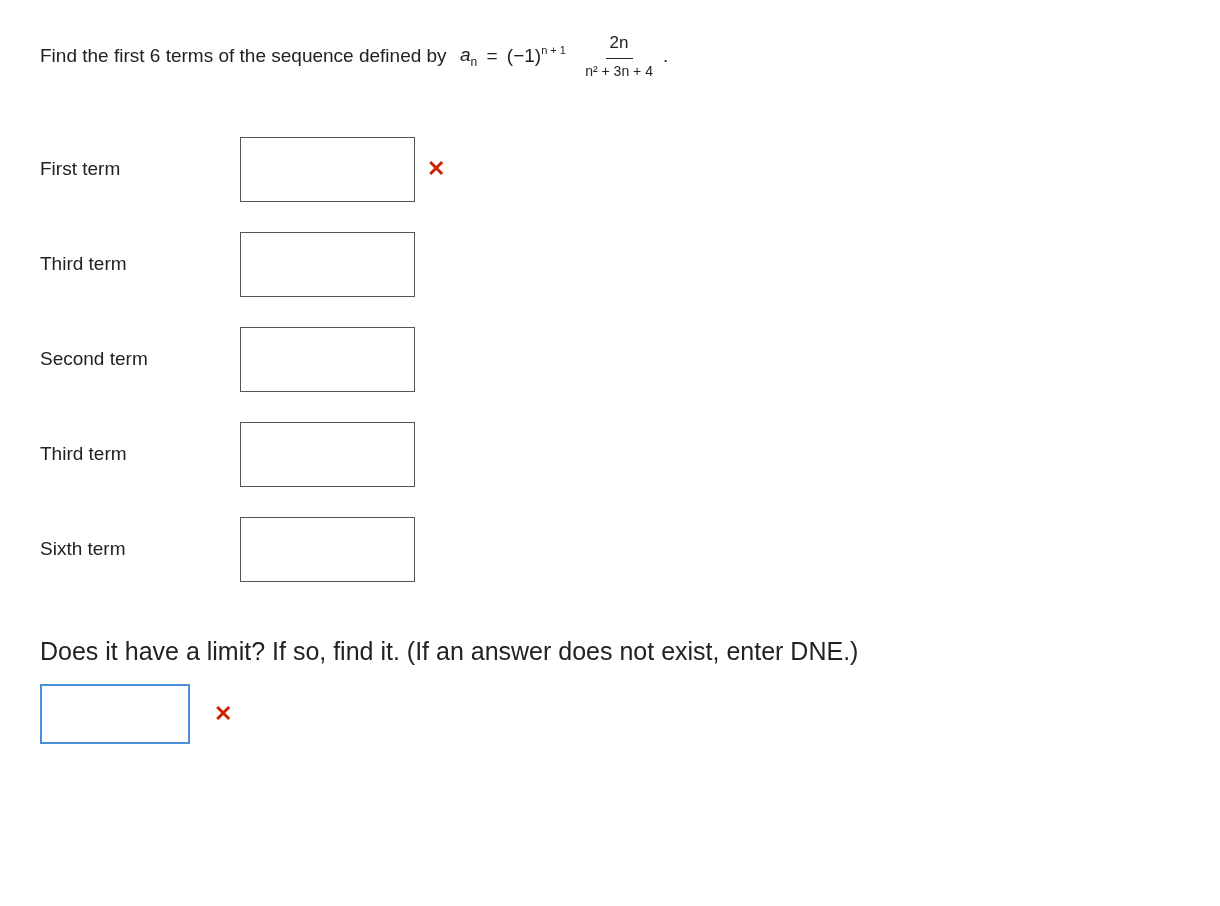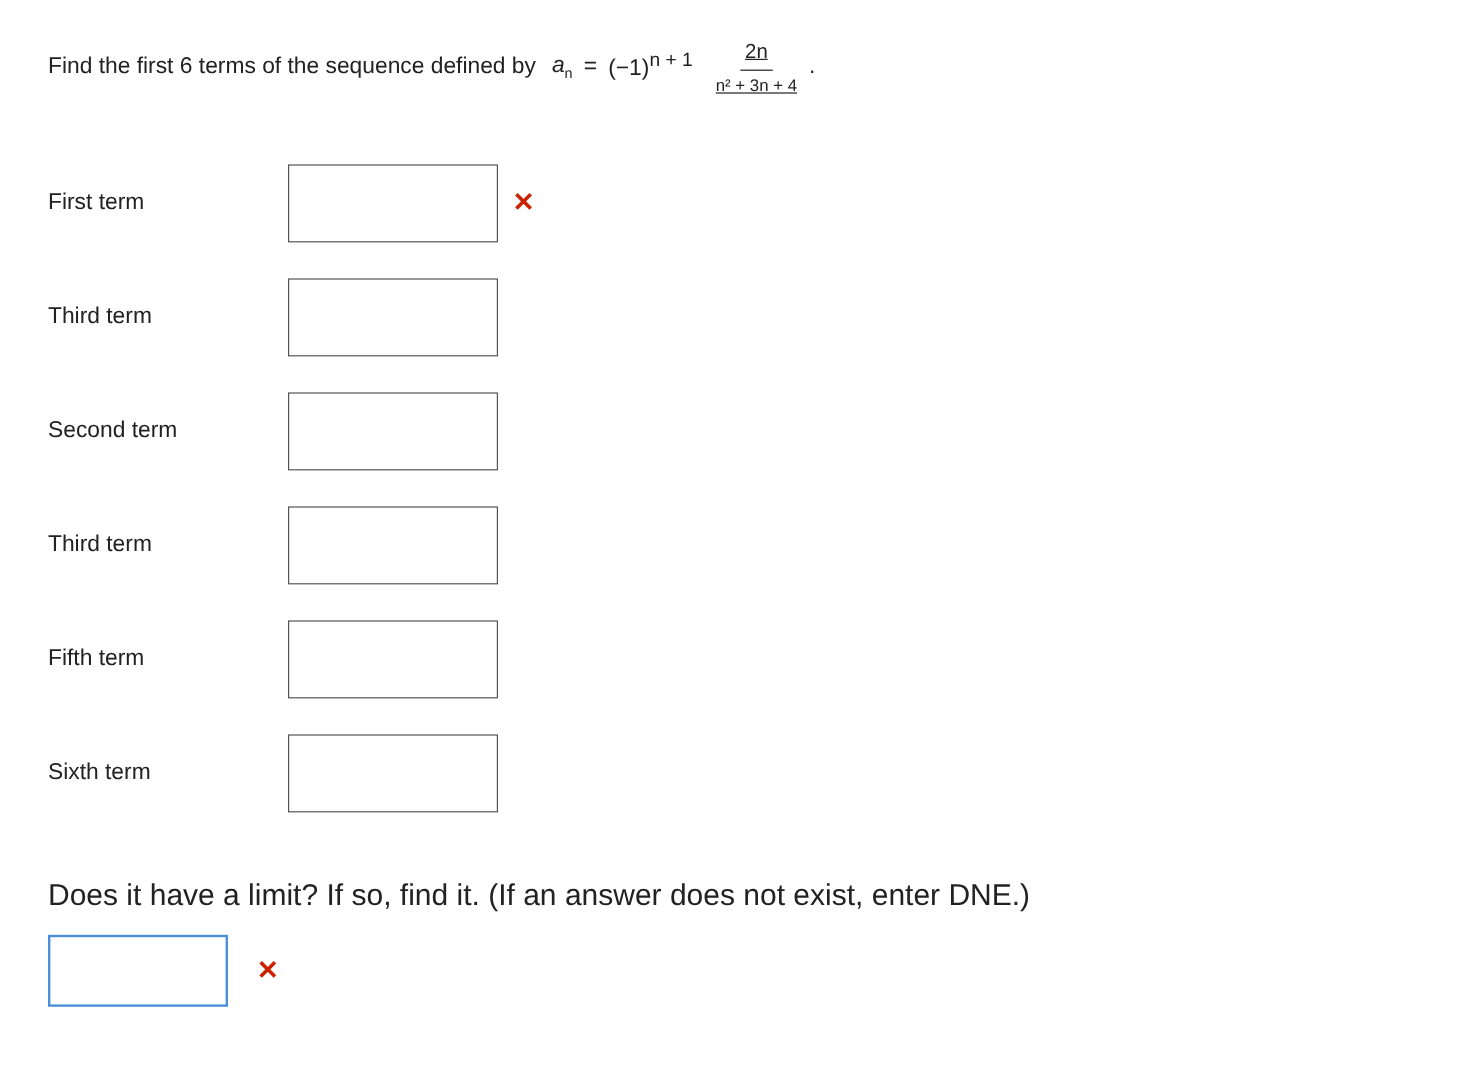--- a/index.html
+++ b/index.html
@@ -34,36 +34,35 @@
       gap: 4px;
       font-size: 19px;
     }
 
     .fraction {
       display: inline-flex;
       flex-direction: column;
       align-items: center;
       vertical-align: middle;
       margin: 0 2px;
-      text-decoration: underline;
     }
 
     .fraction .numerator {
       border-bottom: 1.5px solid #222;
       padding: 0 4px 2px 4px;
       font-size: 17px;
     }
 
     .fraction .denominator {
       padding: 2px 4px 0 4px;
       font-size: 14px;
     }
 
     sup {
-      font-size: 16px;
+      font-size: 11px;
       vertical-align: super;
       margin-top: 27px;
     }
 
     sub {
       font-size: 12px;
       vertical-align: sub;
     }
 
     .terms-grid {
@@ -166,24 +165,20 @@
   <div class="term-row">
     <div class="term-label">Second term</div>
     <input class="term-input" type="text" value="" style="">
   </div>
 
   <div class="term-row">
     <div class="term-label">Third term</div>
     <input class="term-input" type="text" value="" style="">
   </div>
 
-  <div class="term-row">
-    <div class="term-label">Fifth term</div>
-    <input class="term-input" type="text" value="" style="">
-  </div>
 
   <div class="term-row">
     <div class="term-label">Sixth term</div>
     <input class="term-input" type="text" value="" style="">
   </div>
 
 </div>
 
 <div class="limit-section">
   <div class="limit-question">Does it have a limit? If so, find it. (If an answer does not exist, enter DNE.)</div>

